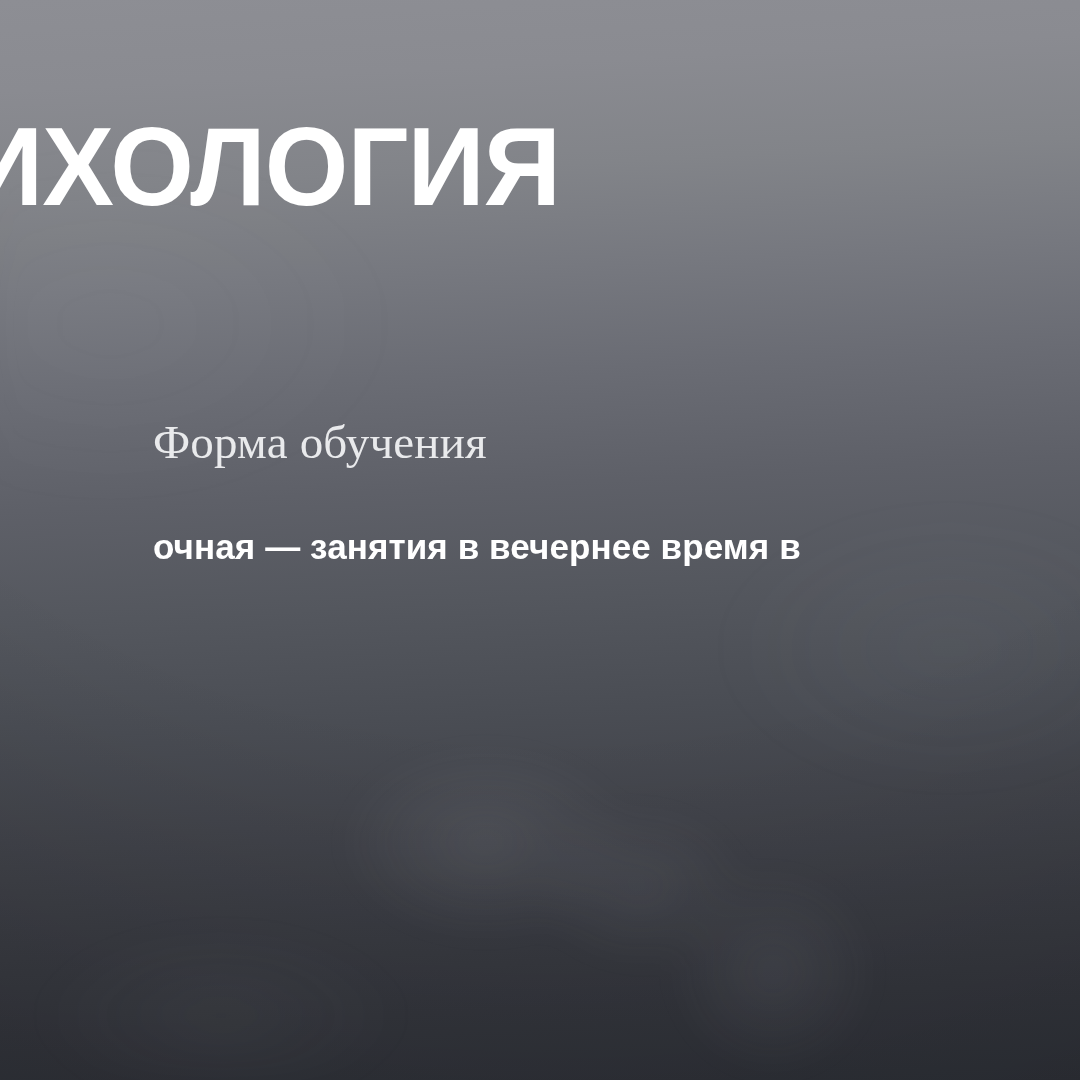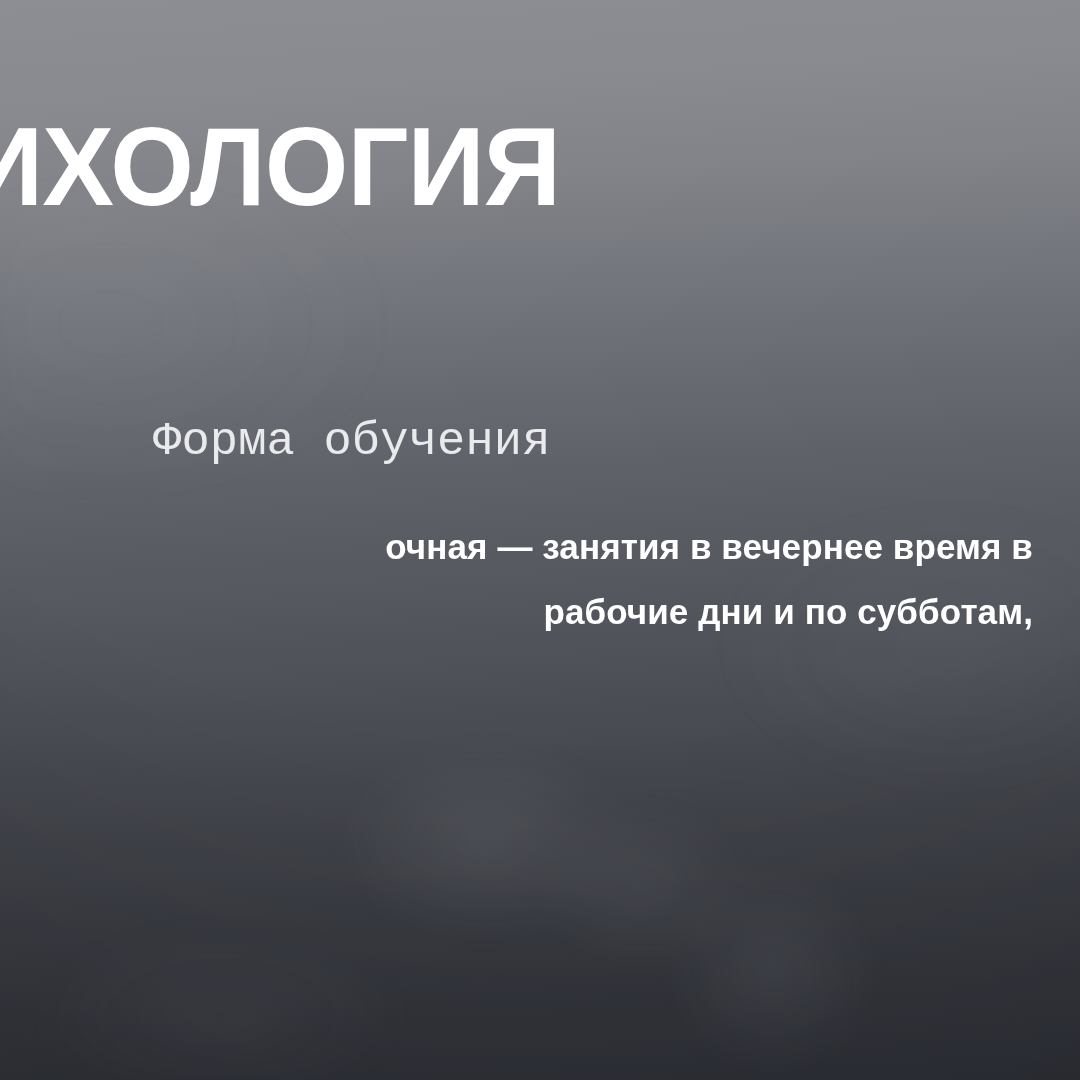--- a/index.html
+++ b/index.html
@@ -95,21 +95,21 @@
   
   .content {
     position: absolute;
     left: 153px;
     top: 414px;
     width: 880px;
   }
 
   .subtitle {
     margin: 0 0 44px 0;
-    font-family: Liberation Mono, monospace;
+    font-family: Liberation Serif, serif;
     font-weight: 400;
     font-size: 47px;
     line-height: 56px;
     letter-spacing: 0.2px;
     color: #e9eaec;
     white-space: nowrap;
   }
 
   .body-list {
     margin: 0;
@@ -119,21 +119,20 @@
 
   .body-line {
     margin: 0;
     font-family: "Liberation Sans", "DejaVu Sans", sans-serif;
     font-weight: 700;
     font-size: 35px;
     line-height: 65px;
     letter-spacing: 0.1px;
     color: #ffffff;
     white-space: nowrap;
-    text-align: right;
   }
 </style>
 </head>
 <body>
 
 <div class="slide">
 
   <div class="backdrop"></div>
   <div class="blotches"></div>
   <div class="vignette"></div>
@@ -141,18 +140,17 @@
   <div class="title-row">
     <h1 class="title">ИХОЛОГИЯ</h1>
   </div>
 
   <div class="content">
 
     <p class="subtitle">Форма обучения</p>
 
     <ul class="body-list">
       <li class="body-line">очная — занятия в вечернее время в</li>
-      <li class="body-line">рабочие дни и по субботам,</li>
     </ul>
 
   </div>
 
 </div>
 
 </body></html>

